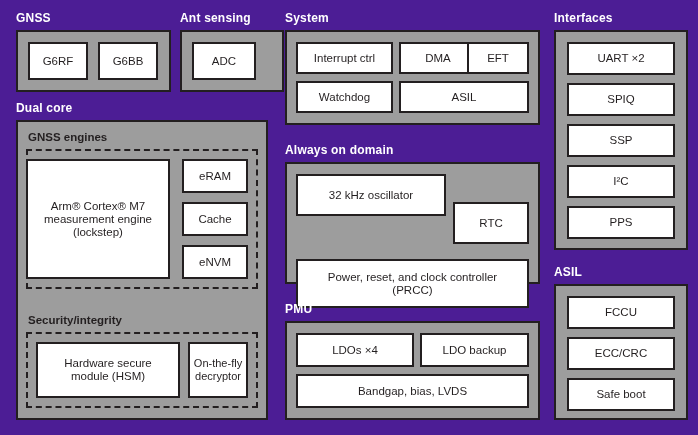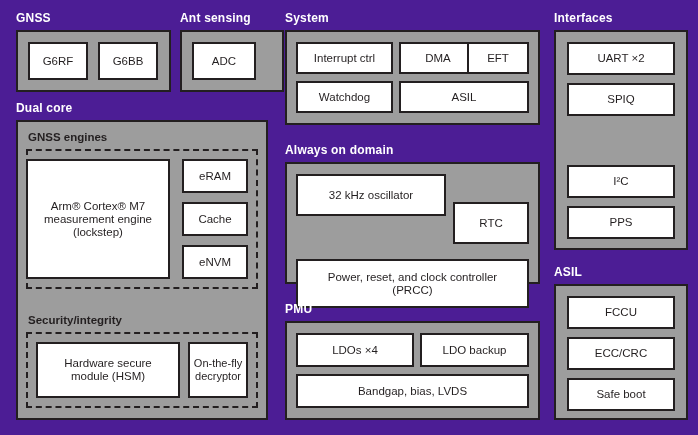--- a/index.html
+++ b/index.html
@@ -121,20 +121,21 @@
   <div class="group" style="left:285px;top:321px;width:255px;height:99px;">
     <div class="blk" style="left:9px;top:10px;width:118px;height:34px;">LDOs ×4</div>
     <div class="blk" style="left:133px;top:10px;width:109px;height:34px;">LDO backup</div>
     <div class="blk" style="left:9px;top:51px;width:233px;height:34px;">Bandgap, bias, LVDS</div>
   </div>
 
   <div class="sec-title" style="left:554px;top:11px;">Interfaces</div>
   <div class="group" style="left:554px;top:30px;width:134px;height:220px;">
     <div class="blk" style="left:11px;top:10px;width:108px;height:33px;">UART ×2</div>
     <div class="blk" style="left:11px;top:51px;width:108px;height:33px;">SPIQ</div>
+    <div class="blk" style="left:11px;top:92px;width:108px;height:33px;">SSP</div>
     <div class="blk" style="left:11px;top:133px;width:108px;height:33px;">I²C</div>
     <div class="blk" style="left:11px;top:174px;width:108px;height:33px;">PPS</div>
   </div>
 
   <div class="sec-title" style="left:554px;top:265px;">ASIL</div>
   <div class="group" style="left:554px;top:284px;width:134px;height:136px;">
     <div class="blk" style="left:11px;top:10px;width:108px;height:33px;">FCCU</div>
     <div class="blk" style="left:11px;top:92px;width:108px;height:33px;">Safe boot</div>
     <div class="blk" style="left:11px;top:51px;width:108px;height:33px;">ECC/CRC</div>
   </div>

